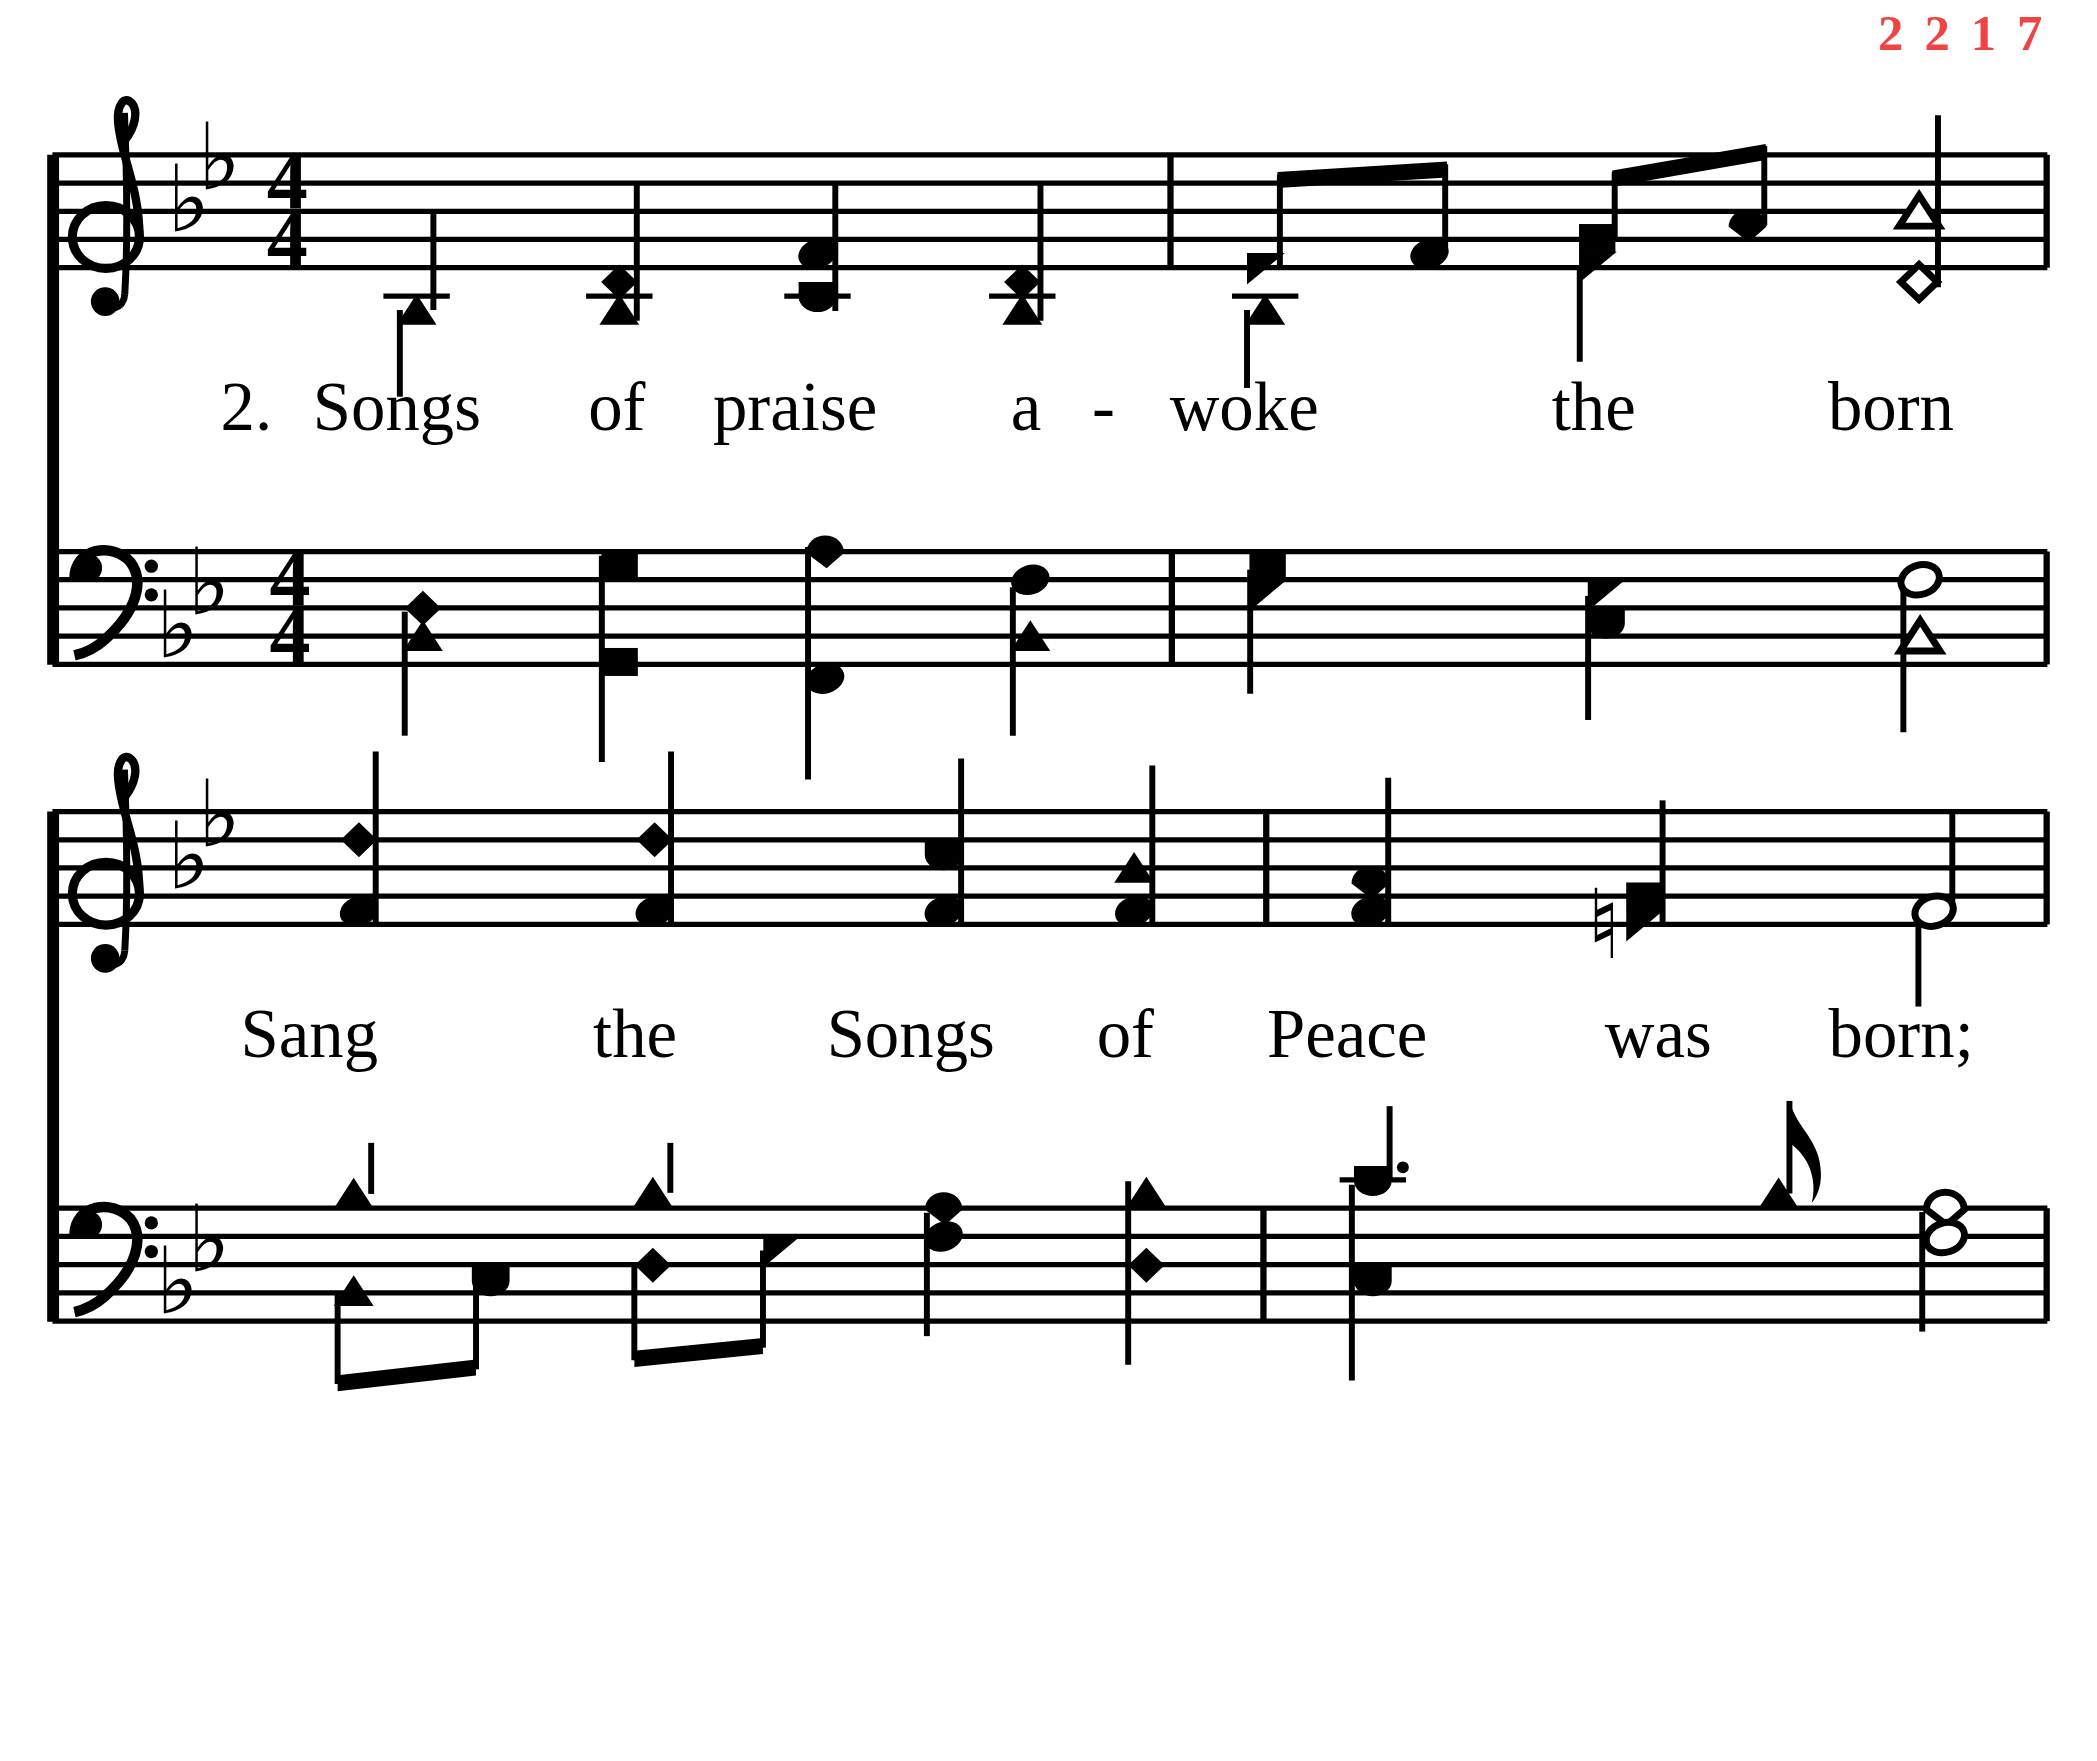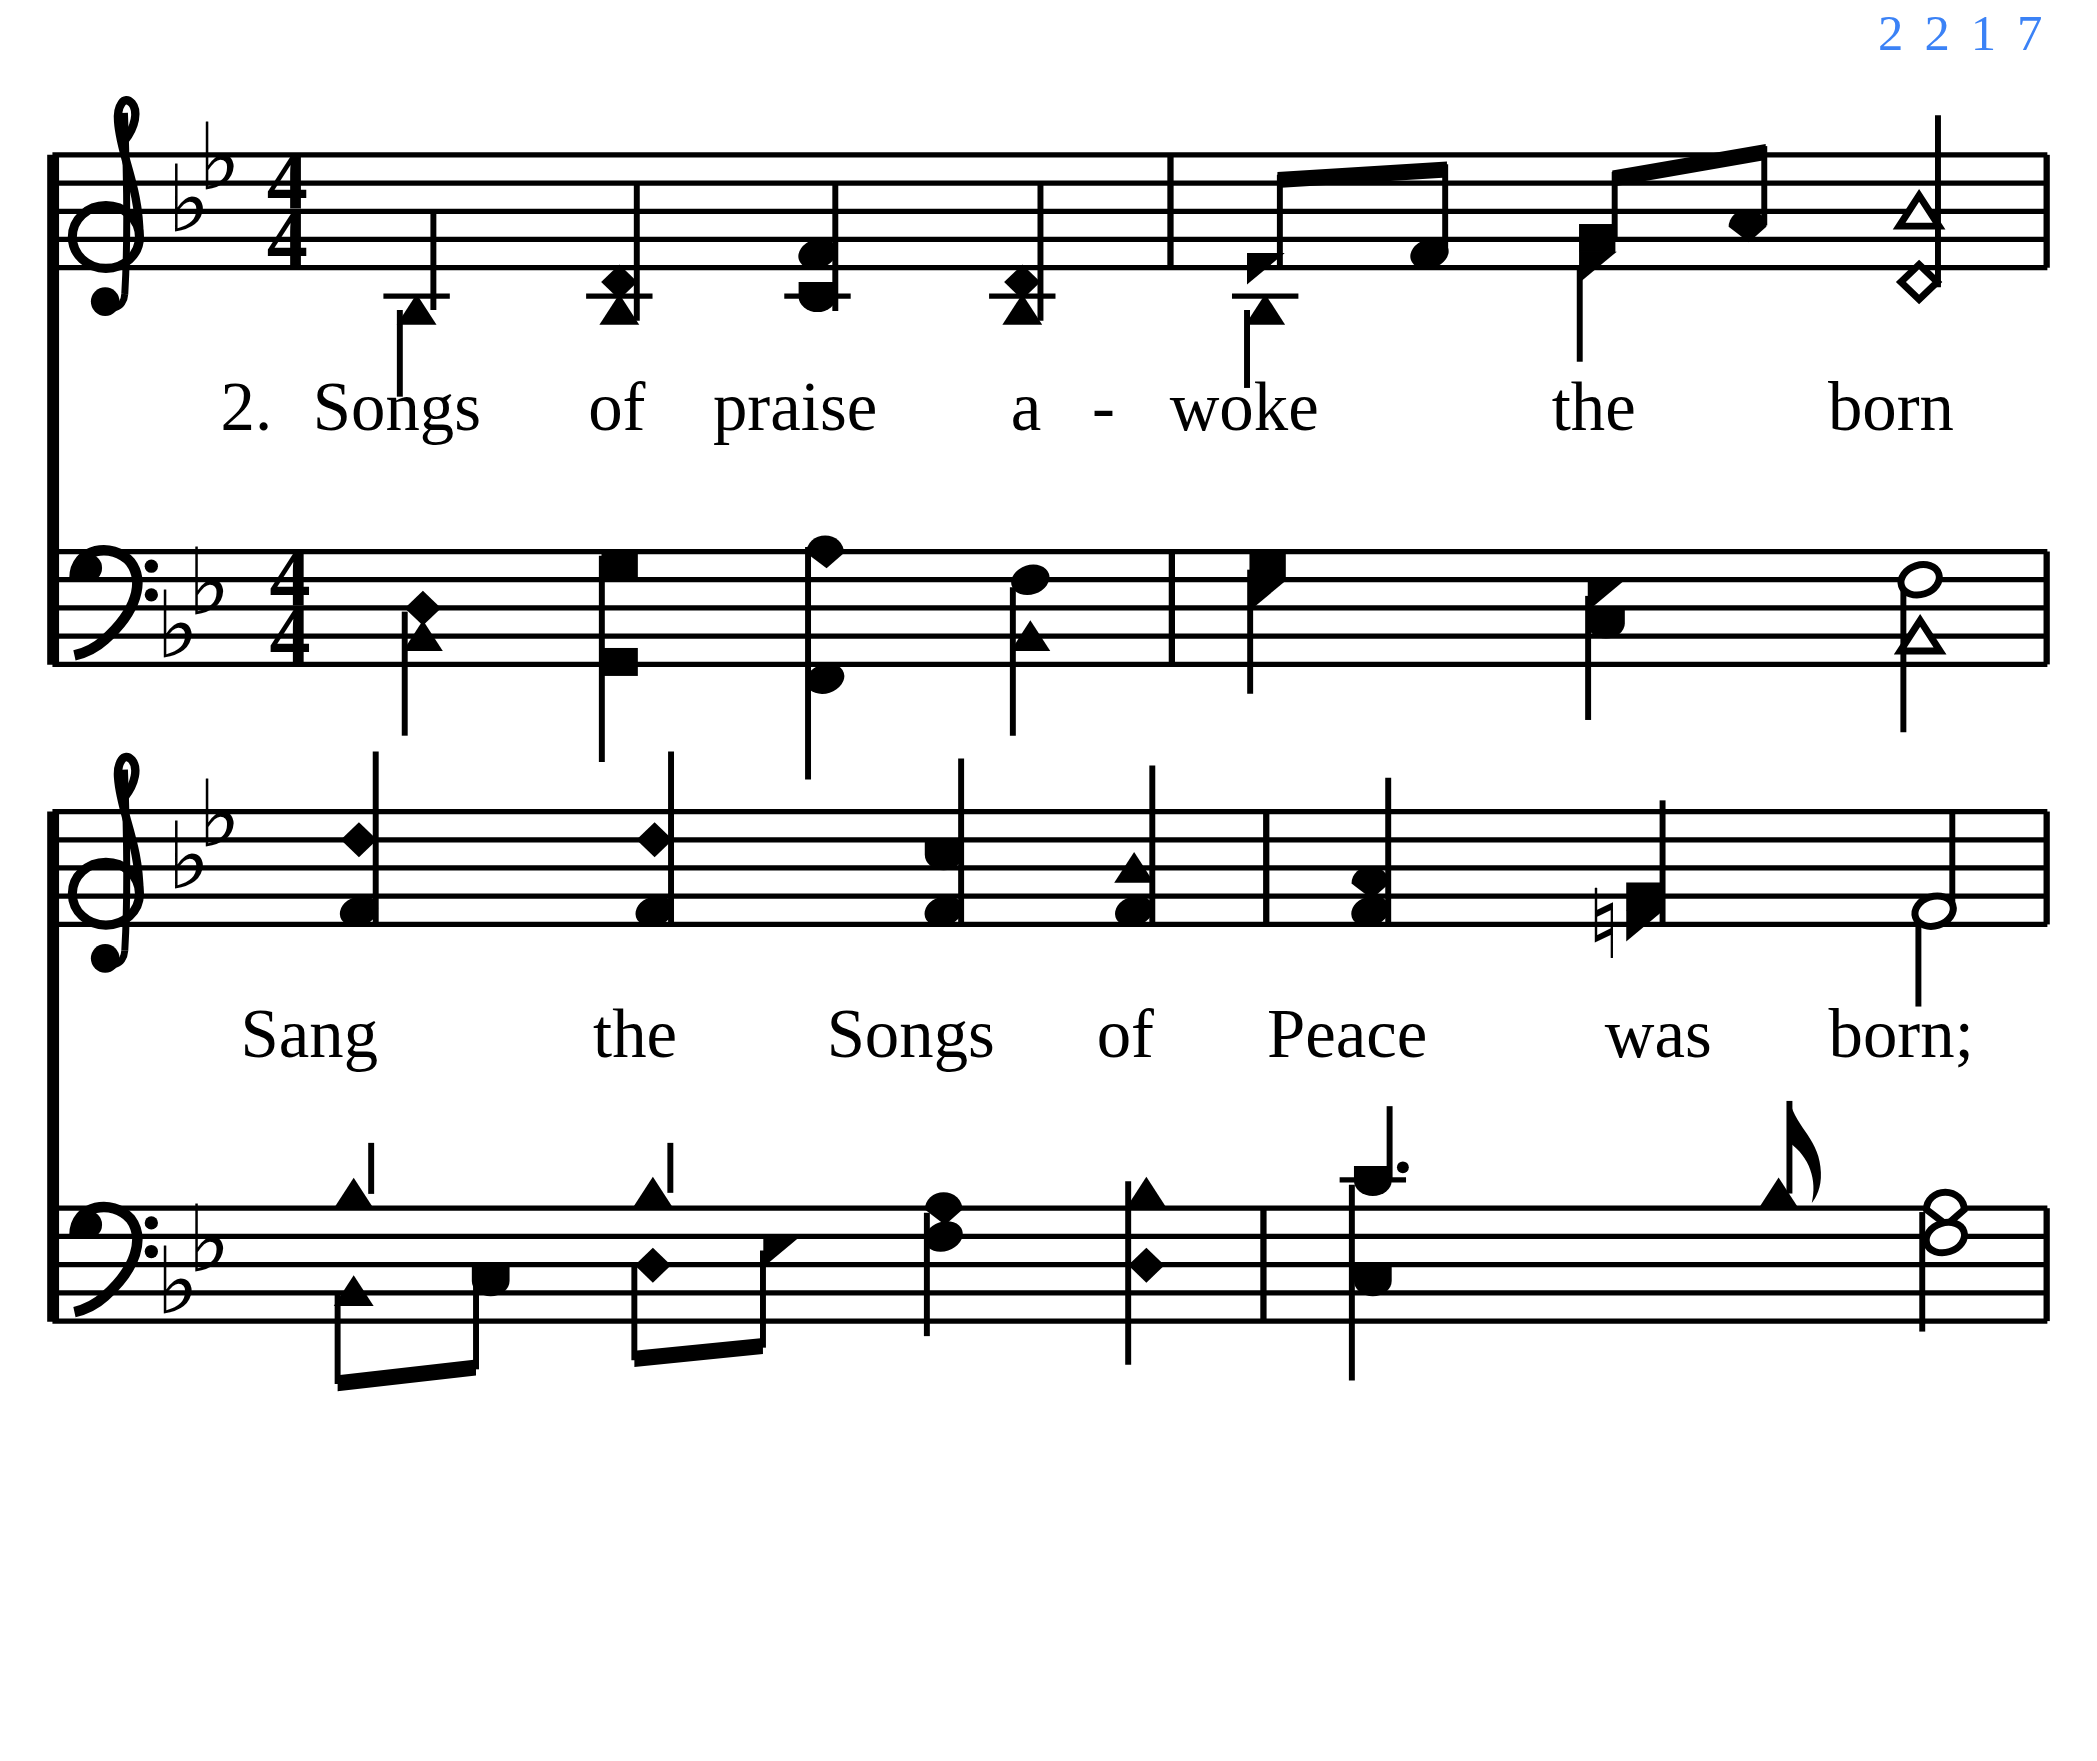--- a/index.html
+++ b/index.html
@@ -2,22 +2,22 @@
 <html style="font-size:6.7px"><head>
 <meta charset="utf-8">
 <style>
   html,body{margin:0;padding:0;background:#fff;}
   .stage{position:relative;width:100vw;aspect-ratio:6000/4200;background:#fff;overflow:hidden;
          font-family:"Liberation Serif",serif;}
   .score-svg{position:absolute;inset:0;width:100%;height:100%;}
   .title-row{position:absolute;top:0.30%;left:0;right:0;text-align:center;
              font-weight:bold;font-size:2.42vw;letter-spacing:0.28vw;word-spacing:2.1vw;
              color:#000;white-space:nowrap;}
-  .hymn-number{position:absolute;top:0.30%;right:1.6%;font-weight:normal;font-size:2.42vw;
-             letter-spacing:1.0vw;color:#3b82f6;white-space:nowrap;}
+  .hymn-number{position:absolute;top:0.30%;right:1.6%;font-weight:bold;font-size:2.42vw;
+             letter-spacing:1.0vw;color:#ef4444;white-space:nowrap;}
   .lyric-word{position:absolute;font-size:3.28vw;color:#000;white-space:nowrap;line-height:1;}
 </style>
 </head>
 <body>
 
 <div class="stage">
   <svg class="score-svg" viewBox="0 0 6000 4200" preserveAspectRatio="xMidYMid meet" xmlns="http://www.w3.org/2000/svg">
       <line x1="152" y1="443" x2="152" y2="1902" stroke="#000" stroke-width="34"></line>
       <line x1="152" y1="2322" x2="152" y2="3782" stroke="#000" stroke-width="34"></line>
       <g>

